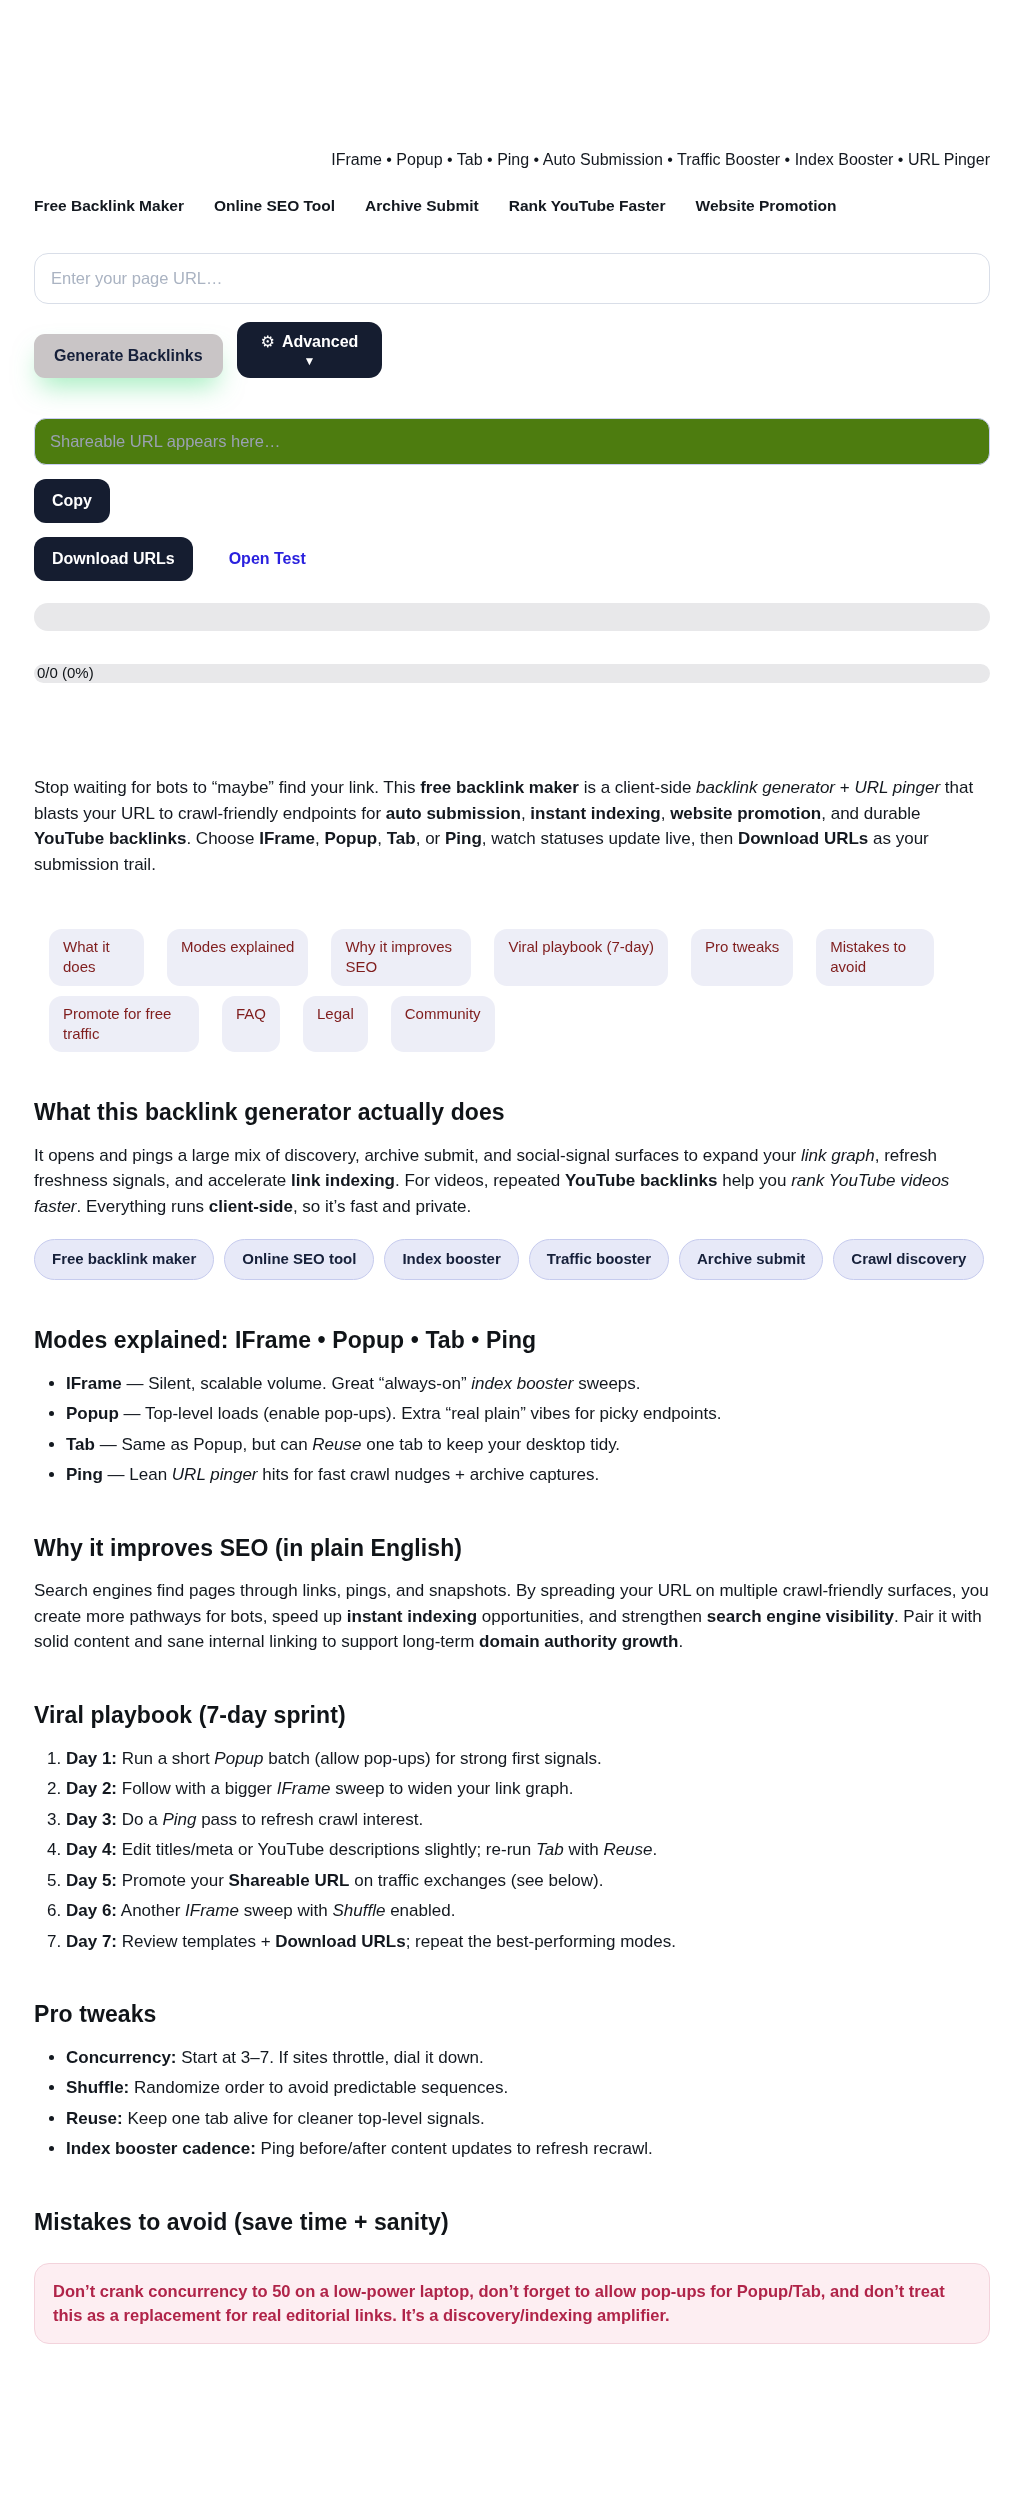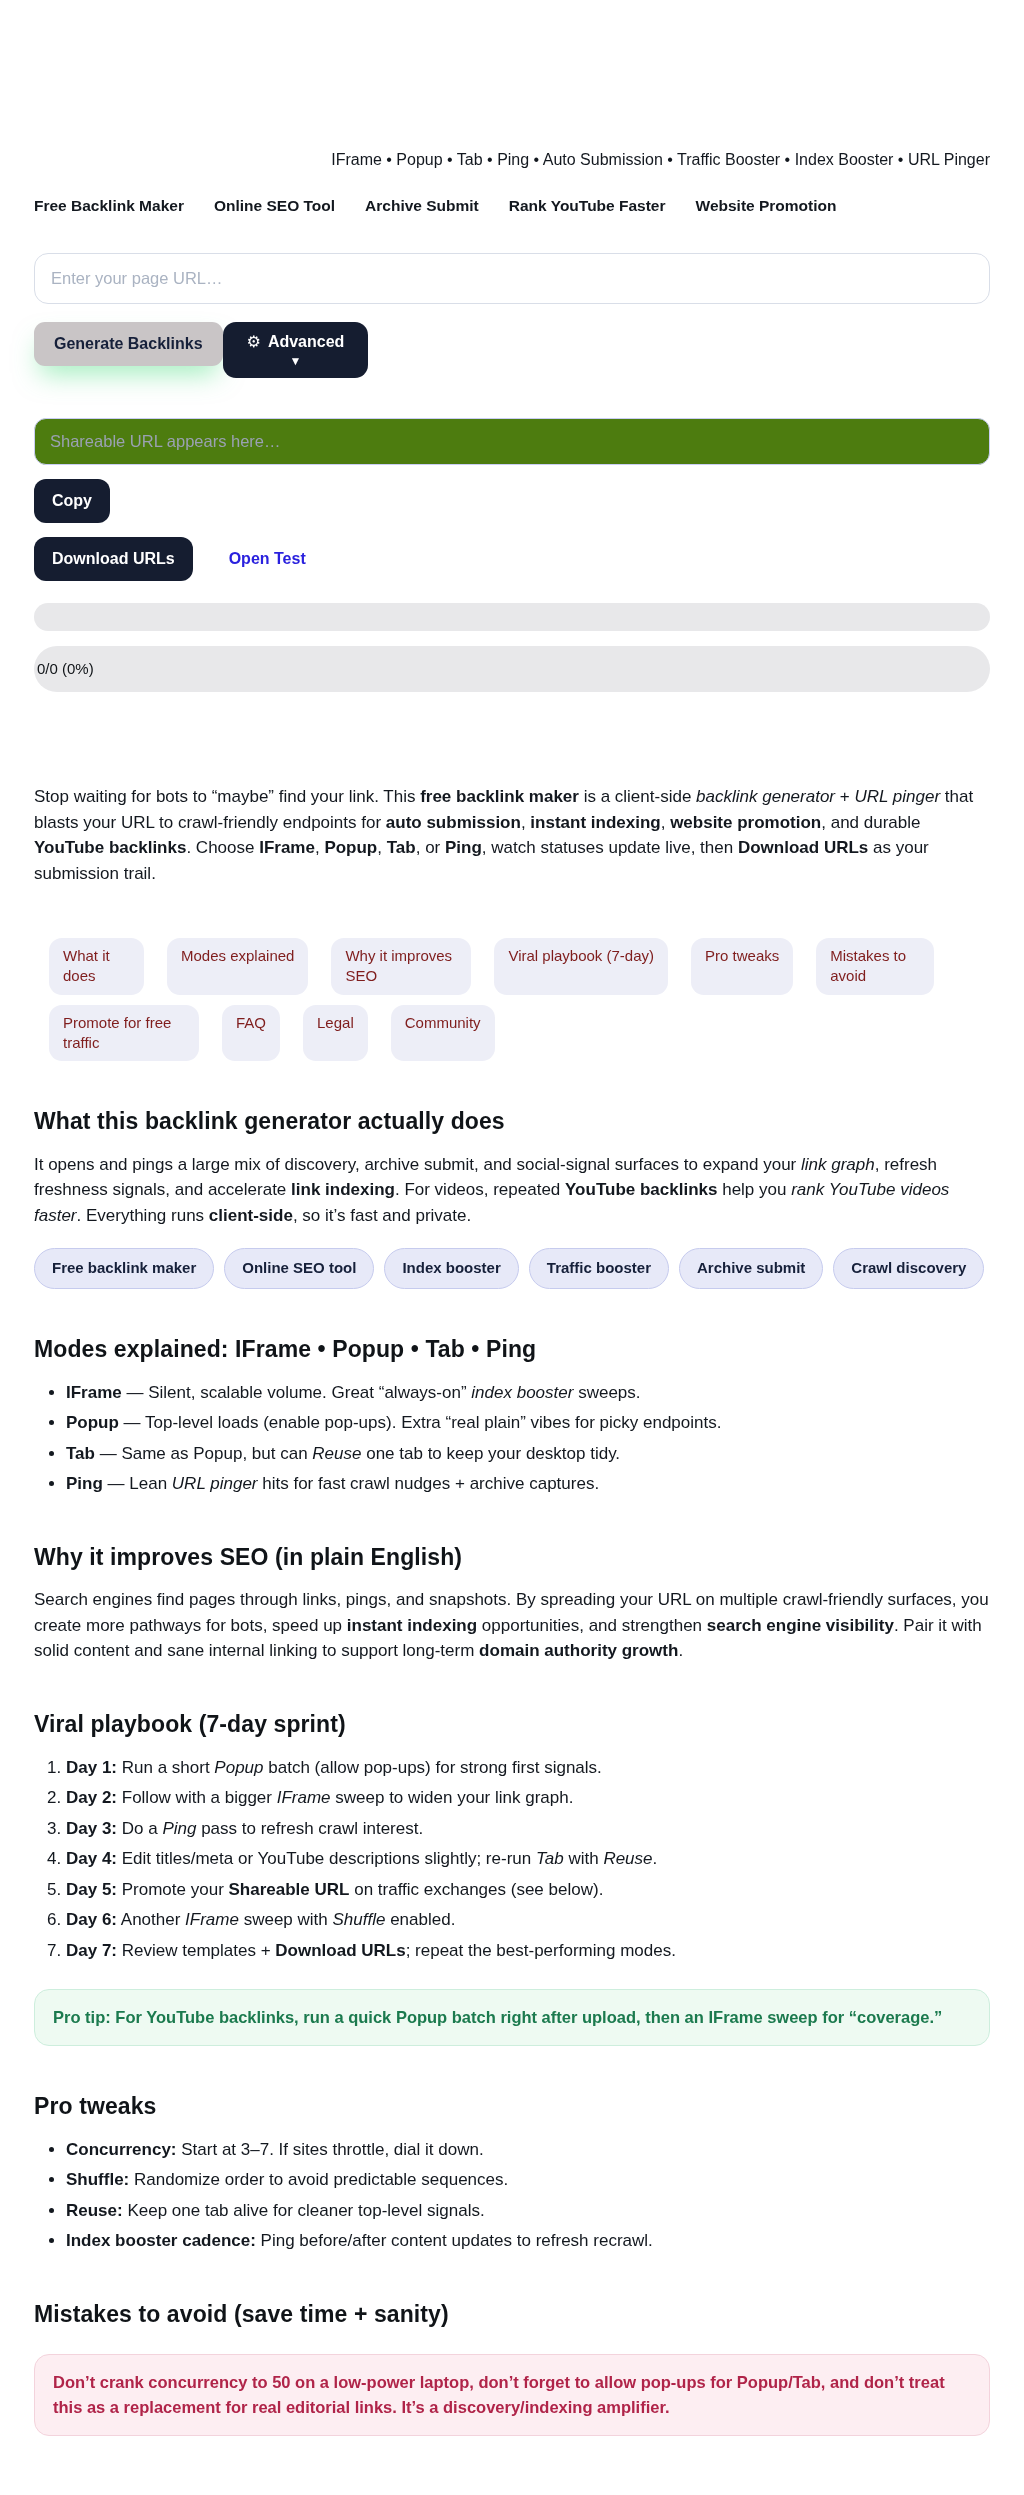--- a/index.html
+++ b/index.html
@@ -37,21 +37,21 @@
   .topnav{display:flex;gap:30px;margin:0 0 36px 0;flex-wrap:wrap}
   .topnav a{color:var(--ink);font-weight:700;font-size:15.5px;text-decoration:none}
   .url-input,.share-input{
     display:block;width:100%;
     font-family:inherit;font-size:16.5px;color:var(--ink);
   }
   .url-input{
     padding:15px 16px;border:1.5px solid #d9dee8;border-radius:14px;background:#fff;
   }
   .url-input::placeholder{color:#aab3c2}
-  .btn-row{display:flex;align-items:flex-start;margin-top:18px}
+  .btn-row{display:flex;align-items:flex-end;gap:14px;margin-top:18px}
   .btn{
     font-family:inherit;font-weight:700;font-size:16px;border:none;cursor:pointer;
     border-radius:11px;
   }
   .btn-generate{
     background:#c9c5c6;color:#16203a;padding:13px 20px;
     box-shadow:0 14px 26px -6px rgba(74,222,128,.5);
   }
   .btn-advanced{
     background:var(--navy);color:#fff;padding:9px 24px;border-radius:13px;
@@ -65,21 +65,21 @@
   }
   .share-input::placeholder{color:#9aa1b2}
   .btn-dark{background:var(--navy);color:#fff;padding:13px 18px;border-radius:12px}
   .copy-wrap{margin-top:14px}
   .dl-row{display:flex;align-items:center;gap:36px;margin-top:14px}
   .open-test{color:var(--link-strong);font-weight:700;font-size:16px;text-decoration:none}
   .progress-track{
     margin-top:22px;height:28px;border-radius:999px;background:var(--track);
   }
   .progress-status{
-    margin-top:15px;height:46px;border-radius:999px;background:var(--track);
+    margin-top:33px;height:19px;border-radius:999px;background:var(--track);
     display:flex;align-items:center;padding-left:3px;font-size:15px;color:#101418;
   }
   .intro{margin:92px 0 0 0}
   p{margin:14px 0}
   .toc{display:flex;flex-wrap:wrap;gap:10px 8px;margin-top:52px}
   .toc a{
     background:var(--chip-bg);color:#7f1d1d;text-decoration:none;
     padding:8px 14px;border-radius:13px;font-size:15px;line-height:1.35;display:inline-block;margin-left:15px;
   }
   .nowrap{white-space:nowrap}
@@ -193,21 +193,20 @@
   <h2>Viral playbook (7-day sprint)</h2>
   <ol>
     <li><span class="b">Day 1:</span><span> Run a short </span><span class="i">Popup</span><span> batch (allow pop-ups) for strong first signals.</span></li>
     <li><span class="b">Day 2:</span><span> Follow with a bigger </span><span class="i">IFrame</span><span> sweep to widen your link graph.</span></li>
     <li><span class="b">Day 3:</span><span> Do a </span><span class="i">Ping</span><span> pass to refresh crawl interest.</span></li>
     <li><span class="b">Day 4:</span><span> Edit titles/meta or YouTube descriptions slightly; re-run </span><span class="i">Tab</span><span> with </span><span class="i">Reuse</span><span>.</span></li>
     <li><span class="b">Day 5:</span><span> Promote your </span><span class="b">Shareable URL</span><span> on traffic exchanges (see below).</span></li>
     <li><span class="b">Day 6:</span><span> Another </span><span class="i">IFrame</span><span> sweep with </span><span class="i">Shuffle</span><span> enabled.</span></li>
     <li><span class="b">Day 7:</span><span> Review templates + </span><span class="b">Download URLs</span><span>; repeat the best-performing modes.</span></li>
   </ol>
-  <div class="callout callout-green"><span class="b">Pro tip: For YouTube backlinks, run a quick Popup batch right after upload, then an IFrame sweep for “coverage.”</span></div>
 </section>
 
 <section>
   <h2>Pro tweaks</h2>
   <ul>
     <li><span class="b">Concurrency:</span><span> Start at 3–7. If sites throttle, dial it down.</span></li>
     <li><span class="b">Shuffle:</span><span> Randomize order to avoid predictable sequences.</span></li>
     <li><span class="b">Reuse:</span><span> Keep one tab alive for cleaner top-level signals.</span></li>
     <li><span class="b">Index booster cadence:</span><span> Ping before/after content updates to refresh recrawl.</span></li>
   </ul>

